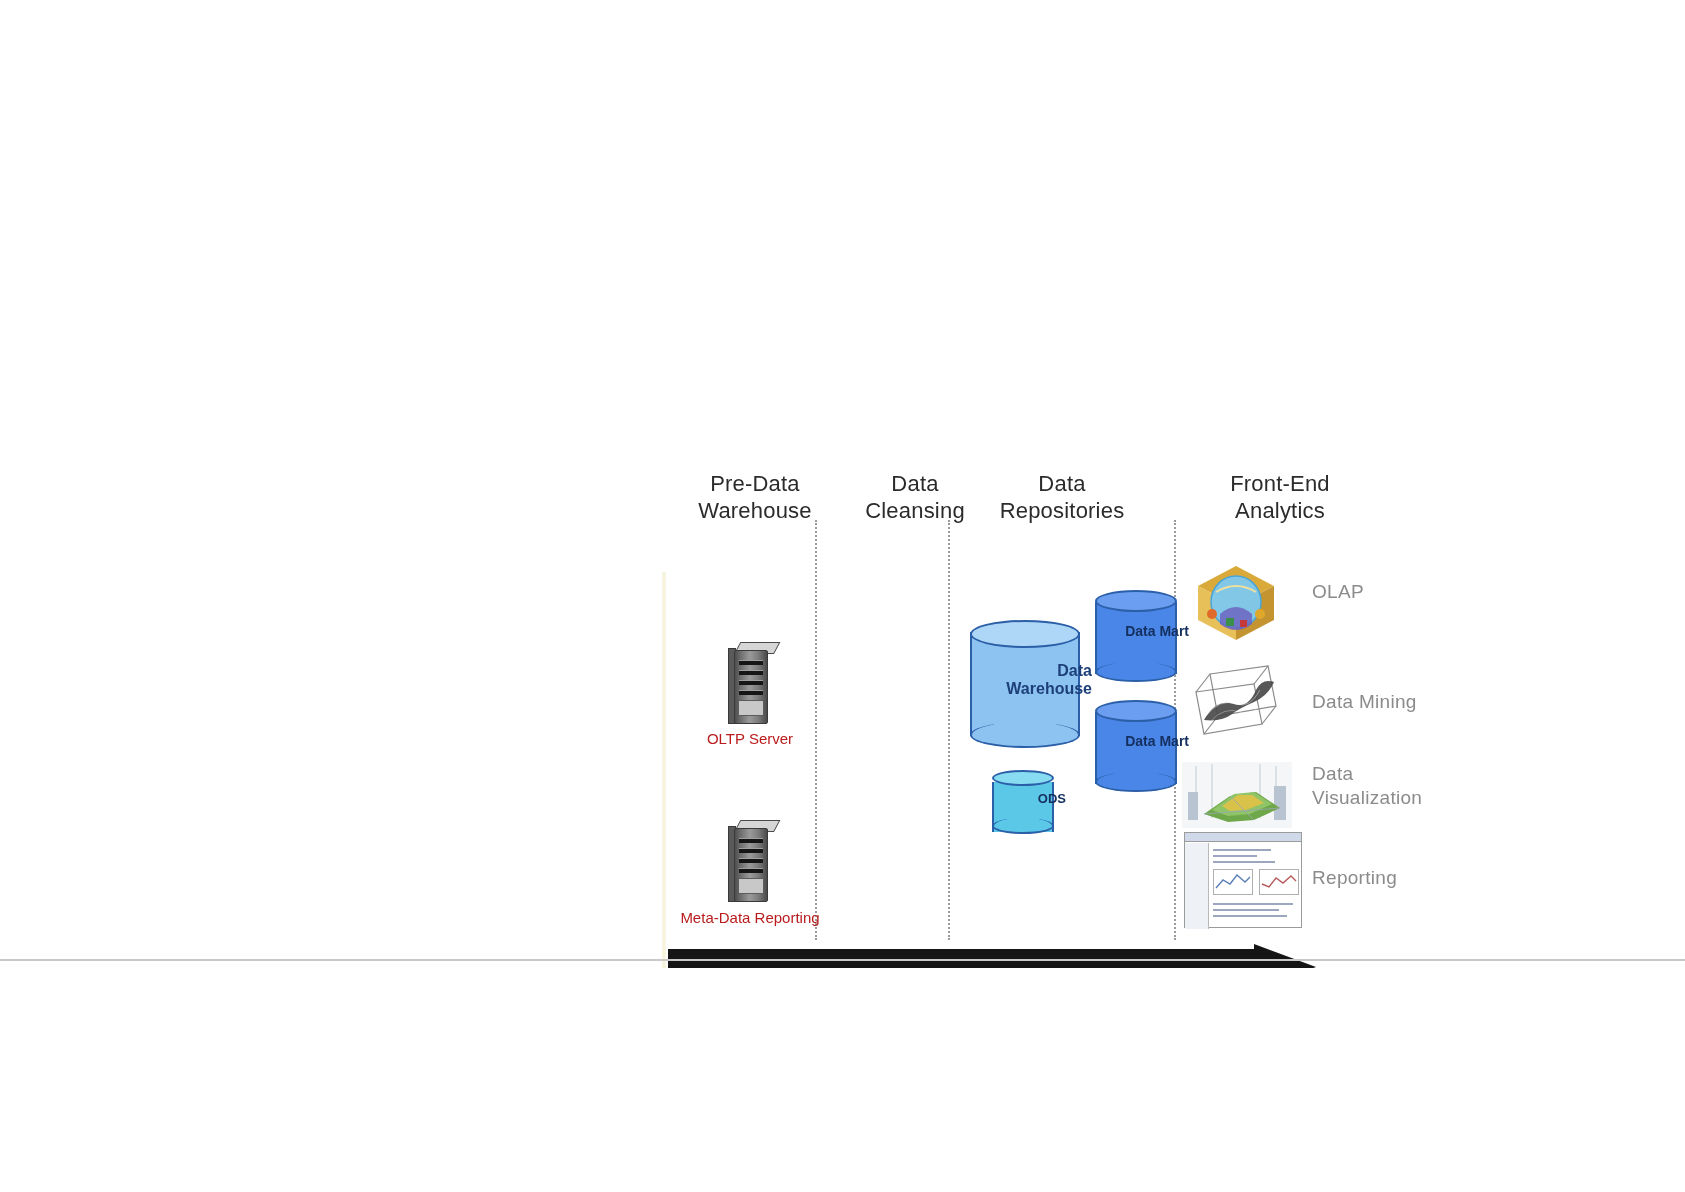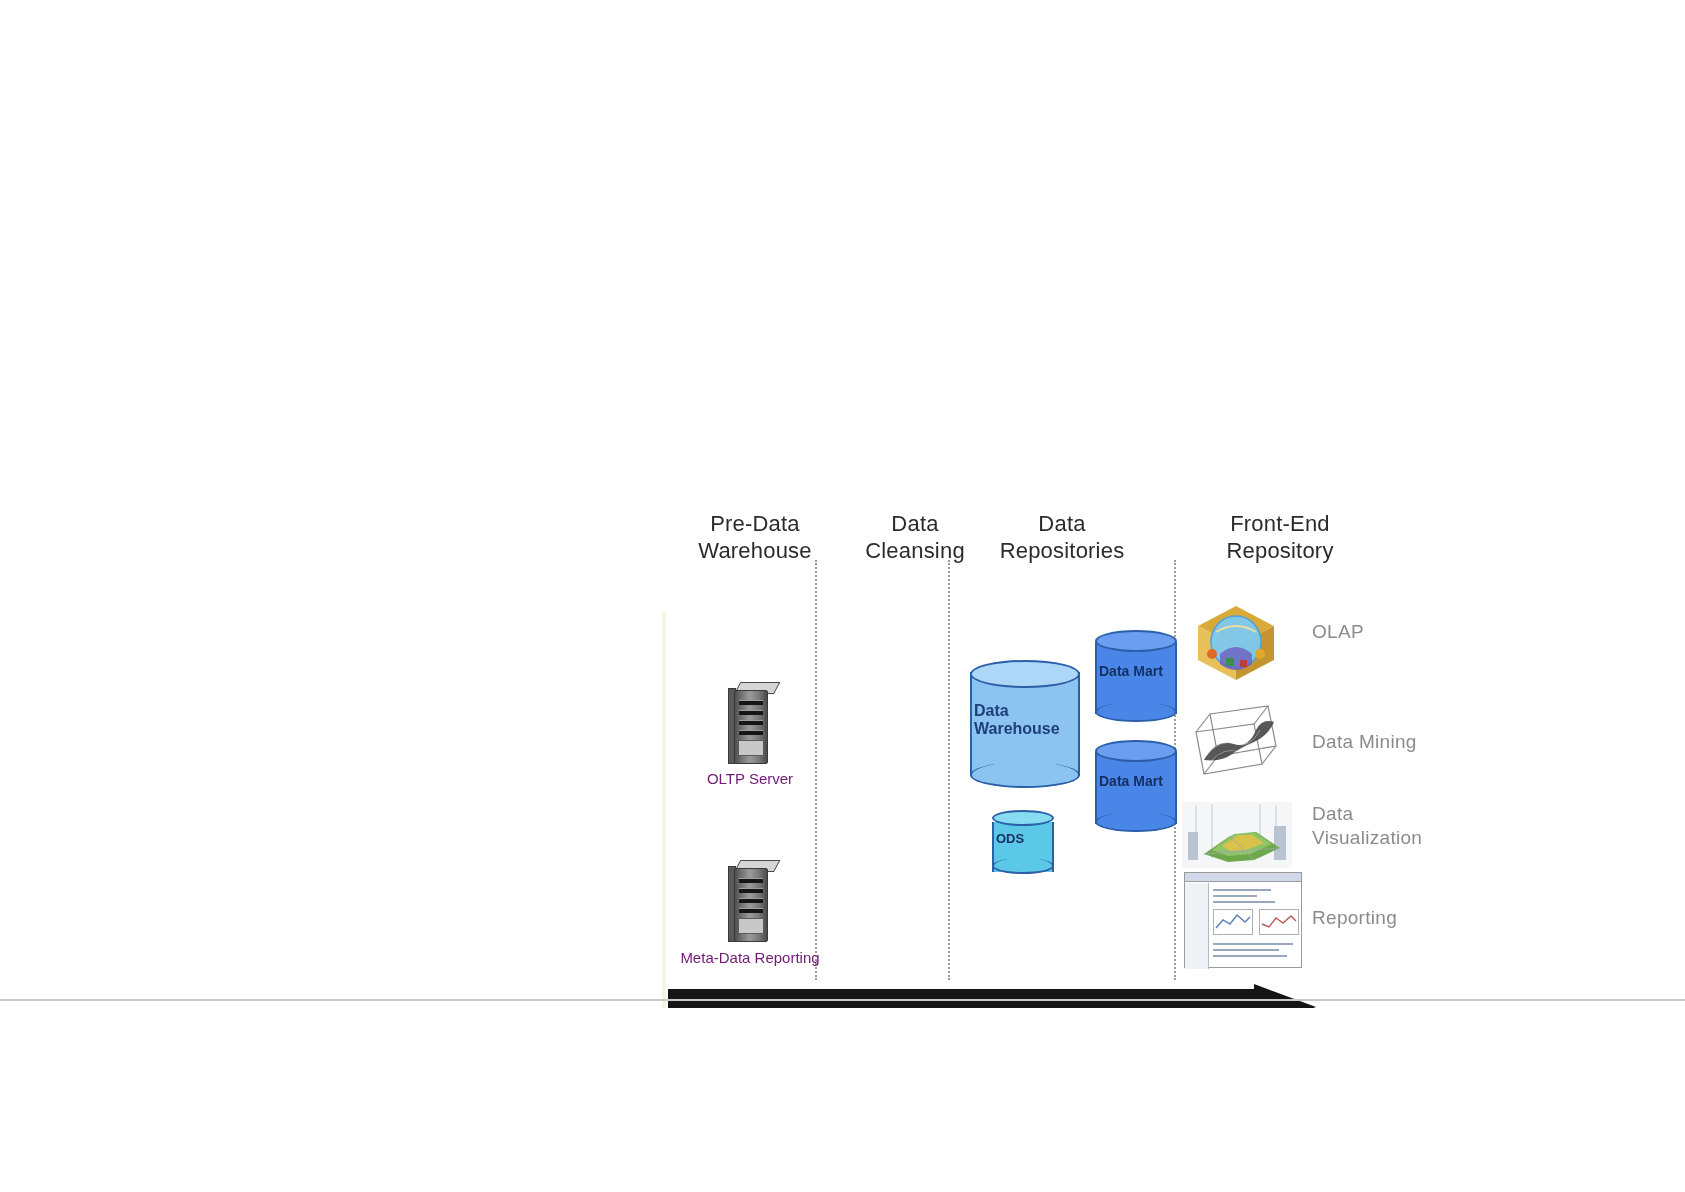--- a/index.html
+++ b/index.html
@@ -7,21 +7,20 @@
     margin: 0; padding: 0;
     background: #ffffff;
     font-family: "Liberation Sans", sans-serif;
   }
   #page {
     position: relative;
     width: 1685px;
     height: 968px;
     background: #ffffff;
     overflow: hidden;
-    margin-top: 40px;
   }
 
   
   .bottom-rule {
     position: absolute;
     left: 0; bottom: 7px;
     width: 1685px; height: 2px;
     background: #c9c9c9;
   }
 
@@ -137,21 +136,21 @@
     position: absolute;
     left: 10px; bottom: 8px;
     width: 26px; height: 16px;
     background: #c8c8c8;
     border: 1px solid #5c5c5c;
   }
   .server-label {
     position: absolute;
     text-align: center;
     font-size: 15px;
-    color: #701a75;
+    color: #b91c1c;
     white-space: nowrap;
   }
 
   
   .cloud {
     position: absolute;
     width: 96px; height: 88px;
   }
   .cloud i {
     position: absolute;
@@ -196,23 +195,23 @@
   .cyl .cap, .cyl .base {
     position: absolute;
     left: 0;
     width: 100%;
     border: 2px solid #2b5fa8;
     border-radius: 50%;
   }
   .cyl .cap { top: 0; }
   .cyl .txt {
     position: absolute;
-    left: 4px;
+    left: 12px;
     width: 100%;
-    text-align: left;
+    text-align: right;
     font-weight: bold;
     color: #1d3f7a;
     white-space: pre-line;
     line-height: 1.15;
   }
 
   
   .ana-label {
     position: absolute;
     color: #8b8b8b;
@@ -258,21 +257,21 @@
 
     <div class="left-guide"></div>
 
     <div class="col-header" style="left:-10px; top:8px; width:210px;">Pre-Data
 Warehouse</div>
     <div class="col-header" style="left:155px; top:8px; width:200px;">Data
 Cleansing</div>
     <div class="col-header" style="left:292px; top:8px; width:220px;">Data
 Repositories</div>
     <div class="col-header" style="left:520px; top:8px; width:200px;">Front-End
-Repository</div>
+Analytics</div>
 
     <div class="divider" style="left:155px;"></div>
     <div class="divider" style="left:288px;"></div>
     <div class="divider" style="left:514px;"></div>
 
     <div class="server" style="left:68px; top:180px;">
       <div class="side"></div>
       <div class="top"></div>
       <div class="body"></div>
       <div class="slot" style="top:18px;"></div>

